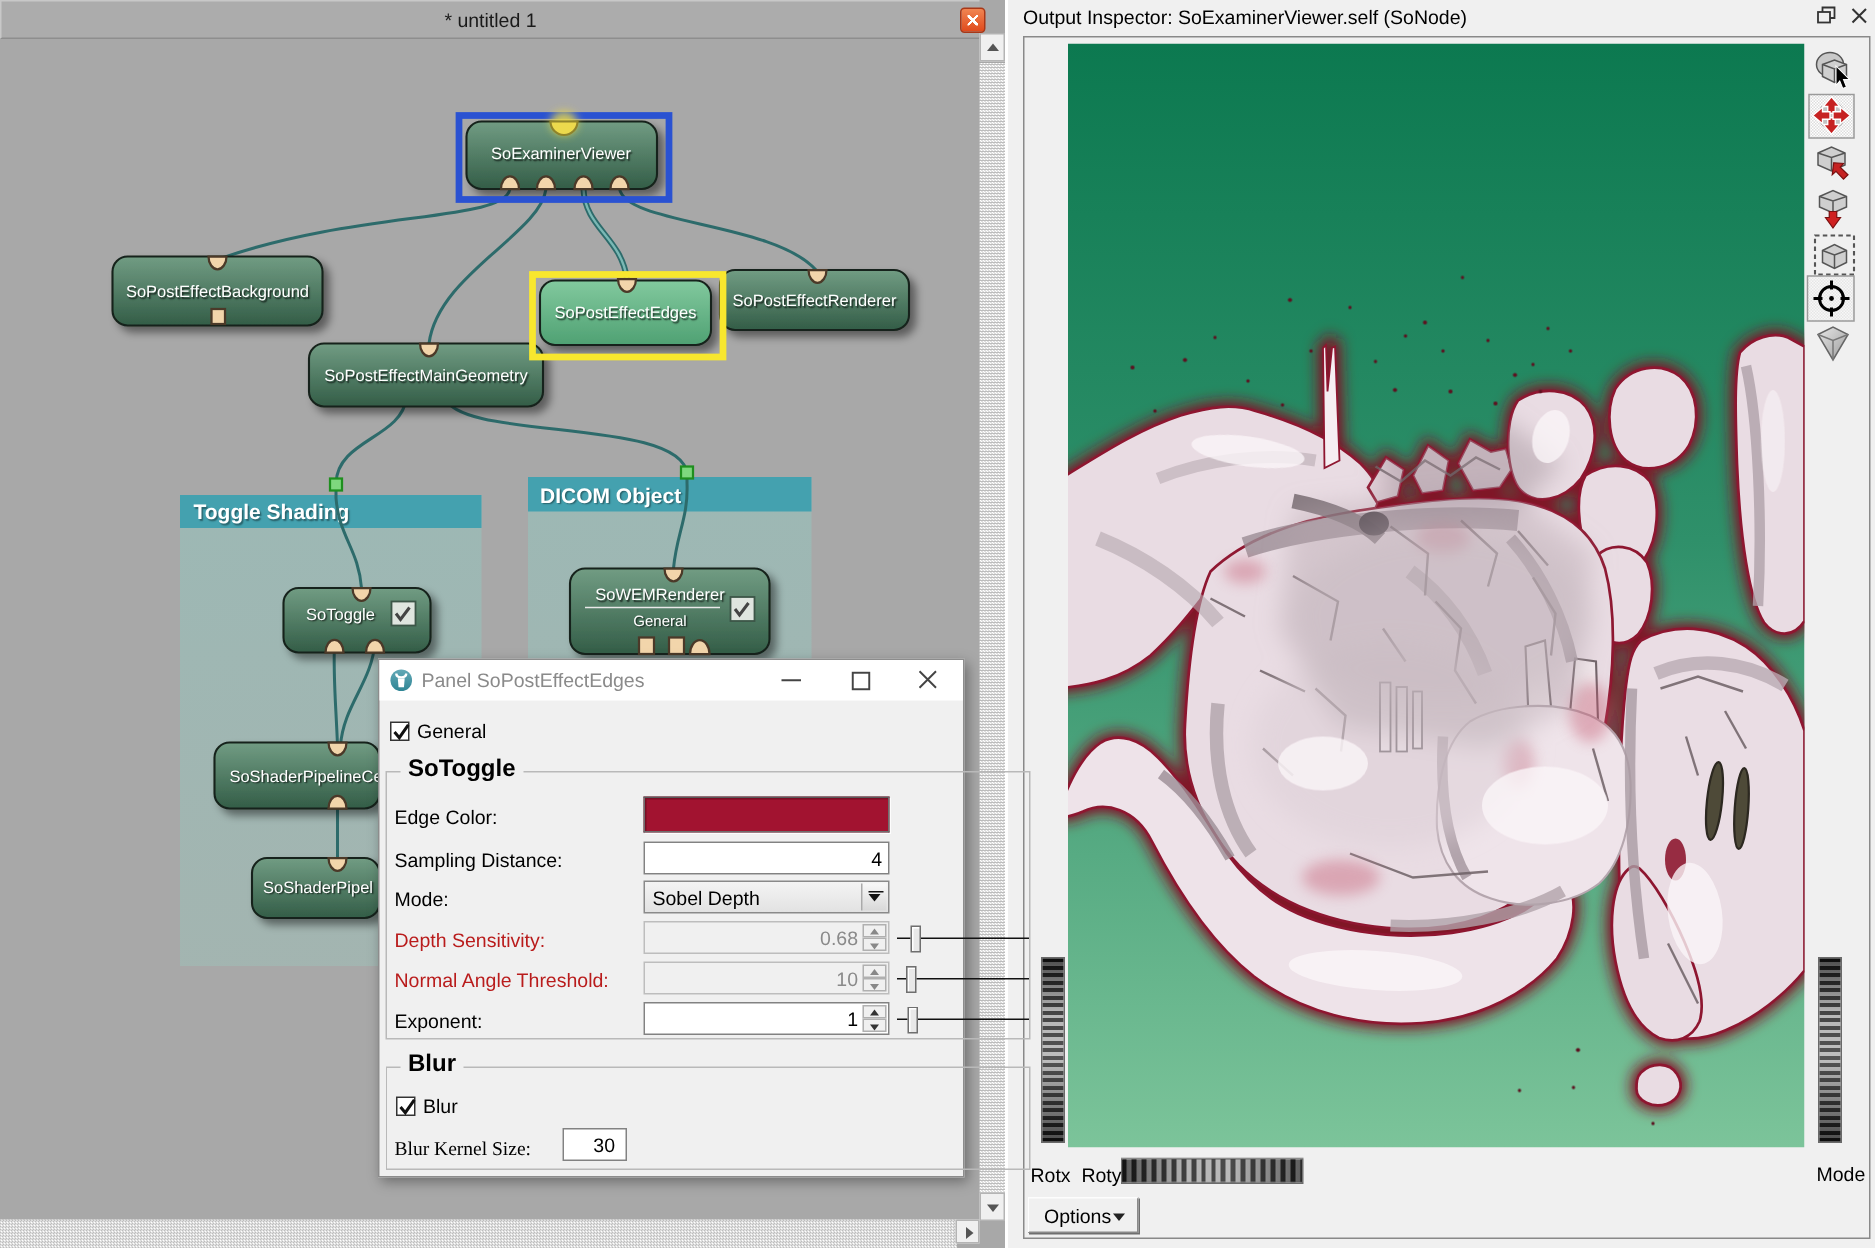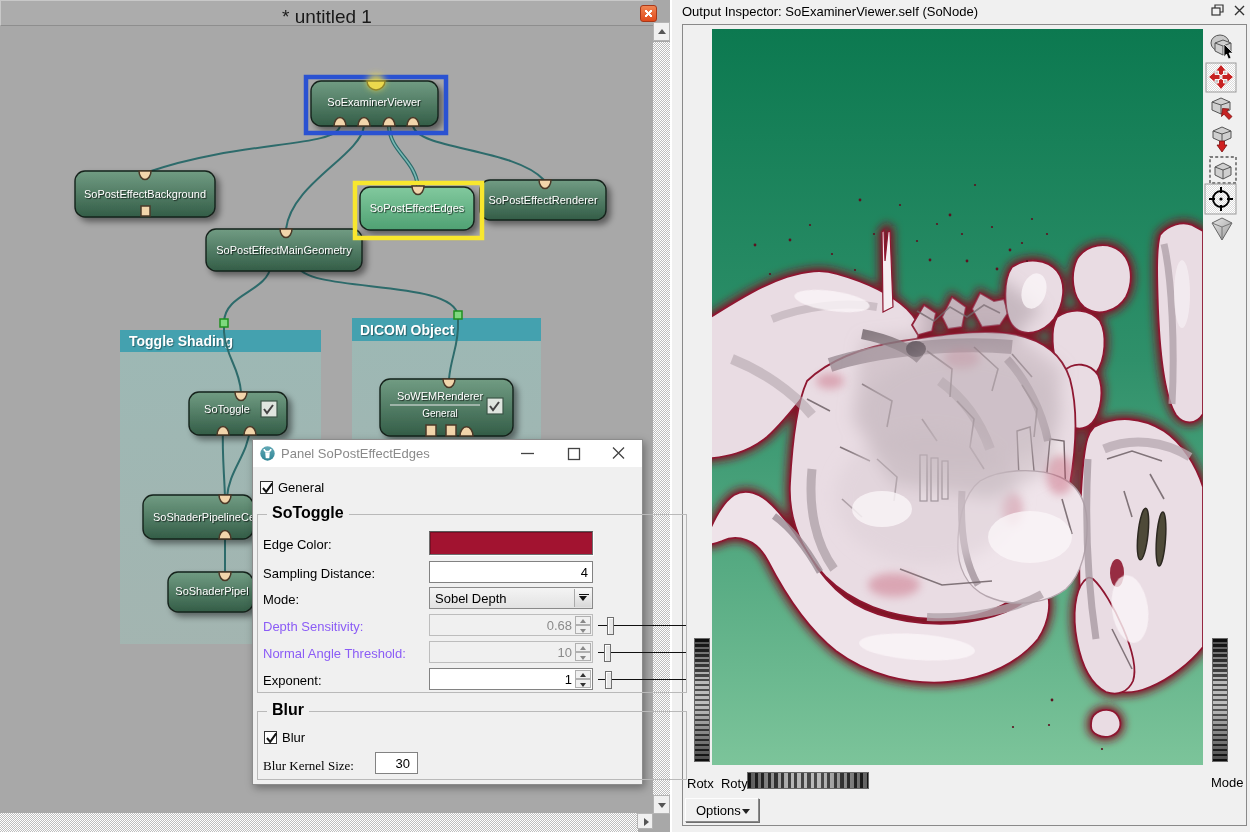--- a/index.html
+++ b/index.html
@@ -2,21 +2,21 @@
 <html><head>
 <meta charset="utf-8">
 <style>
 * { margin:0; padding:0; box-sizing:border-box; }
 html,body { width:1250px; height:832px; overflow:hidden; }
 body { font-family:"Liberation Sans", sans-serif; background:#f0f0f0; position:relative; }
 #stage { position:absolute; left:0; top:0; width:1250px; height:832px; overflow:hidden; }
 
 #left { position:absolute; left:0; top:0; width:670px; height:832px; background:#a8a8a8; }
 #ltitle { position:absolute; left:0; top:0; width:653px; height:26px; background:#acacac; border-bottom:1px solid #8e8e8e; border-top:1px solid #c8c8c8; border-left:1px solid #c8c8c8;}
-#ltitle span { position:absolute; left:0; right:0; top:5px; text-align:center; font-size:19px; color:#1a1a1a; }
+#ltitle span { position:absolute; left:0; right:0; top:5px; text-align:center; font-size:13px; color:#1a1a1a; }
 #lclose { position:absolute; left:640px; top:5px; width:17px; height:17px; border-radius:3px; background:linear-gradient(#f08552,#e04a1c); border:1px solid #a83818; }
 #lclose:before { content:""; position:absolute; left:4px; top:4px; width:7px; height:7px;
   background:
    linear-gradient(45deg, transparent 42%, #fff 42%, #fff 58%, transparent 58%),
    linear-gradient(-45deg, transparent 42%, #fff 42%, #fff 58%, transparent 58%); }
 
 .chk { background: repeating-conic-gradient(#ffffff 0% 25%, #bdbdbd 0% 50%); background-size:2px 2px; }
 #vsb  { position:absolute; left:653px; top:22px; width:17px; height:791px; }
 #vsb .btn { position:absolute; left:0; width:17px; height:19px; background:#f0f0f0; border:1px solid #b4b4b4; }
 .tri { position:absolute; width:0; height:0; }
@@ -41,21 +41,21 @@
 #toolcol { position:absolute; left:1202px; top:30px; width:44px; height:220px; }
 
 #dlg { position:absolute; left:252px; top:439px; width:391px; height:346px; background:#f0f0f0;
   border:1px solid #8c8c8c; box-shadow:2px 3px 8px rgba(0,0,0,0.35); }
 #dlgtitle { position:absolute; left:0; top:0; right:0; height:27px; background:#ffffff; }
 #dlgtitle .txt { position:absolute; left:28px; top:6px; font-size:13px; color:#8a8a8a; }
 #dlgbody { position:absolute; left:0; top:31px; right:0; bottom:0; }
 .grp { position:absolute; border:1px solid #b9b9b9; }
 .grp .gt { position:absolute; left:9px; top:-11px; background:#f0f0f0; padding:0 5px; font-size:16px; font-weight:bold; color:#000; }
 .row-label { position:absolute; font-size:13px; color:#000; }
-.row-label.dis { color:#8b5cf6; }
+.row-label.dis { color:#b91c1c; }
 .field { position:absolute; height:22px; background:#fff; border:1px solid #828282; font-size:13px; color:#000; }
 .field .val { position:absolute; right:4px; top:3px; }
 .field.dis { background:#f0f0f0; border-color:#bdbdbd; color:#8a8a8a; }
 .spin { position:absolute; right:1px; top:1px; width:16px; height:18px; }
 .spin div { position:absolute; left:0; width:16px; height:9px; background:#f0f0f0; border:1px solid #b0b0b0; }
 .cb { position:absolute; width:13px; height:13px; background:#fff; border:1.4px solid #333; }
 .cb svg { position:absolute; left:0px; top:0px; }
 .slider { position:absolute; height:18px; }
 .slider .line { position:absolute; left:0; right:0; top:8px; height:1px; background:#111; }
 .slider .thumb { position:absolute; top:0; width:7px; height:18px; background:#e8e8e8; border:1px solid #6f6f6f; box-shadow:inset 1px 1px 0 #fff; }

